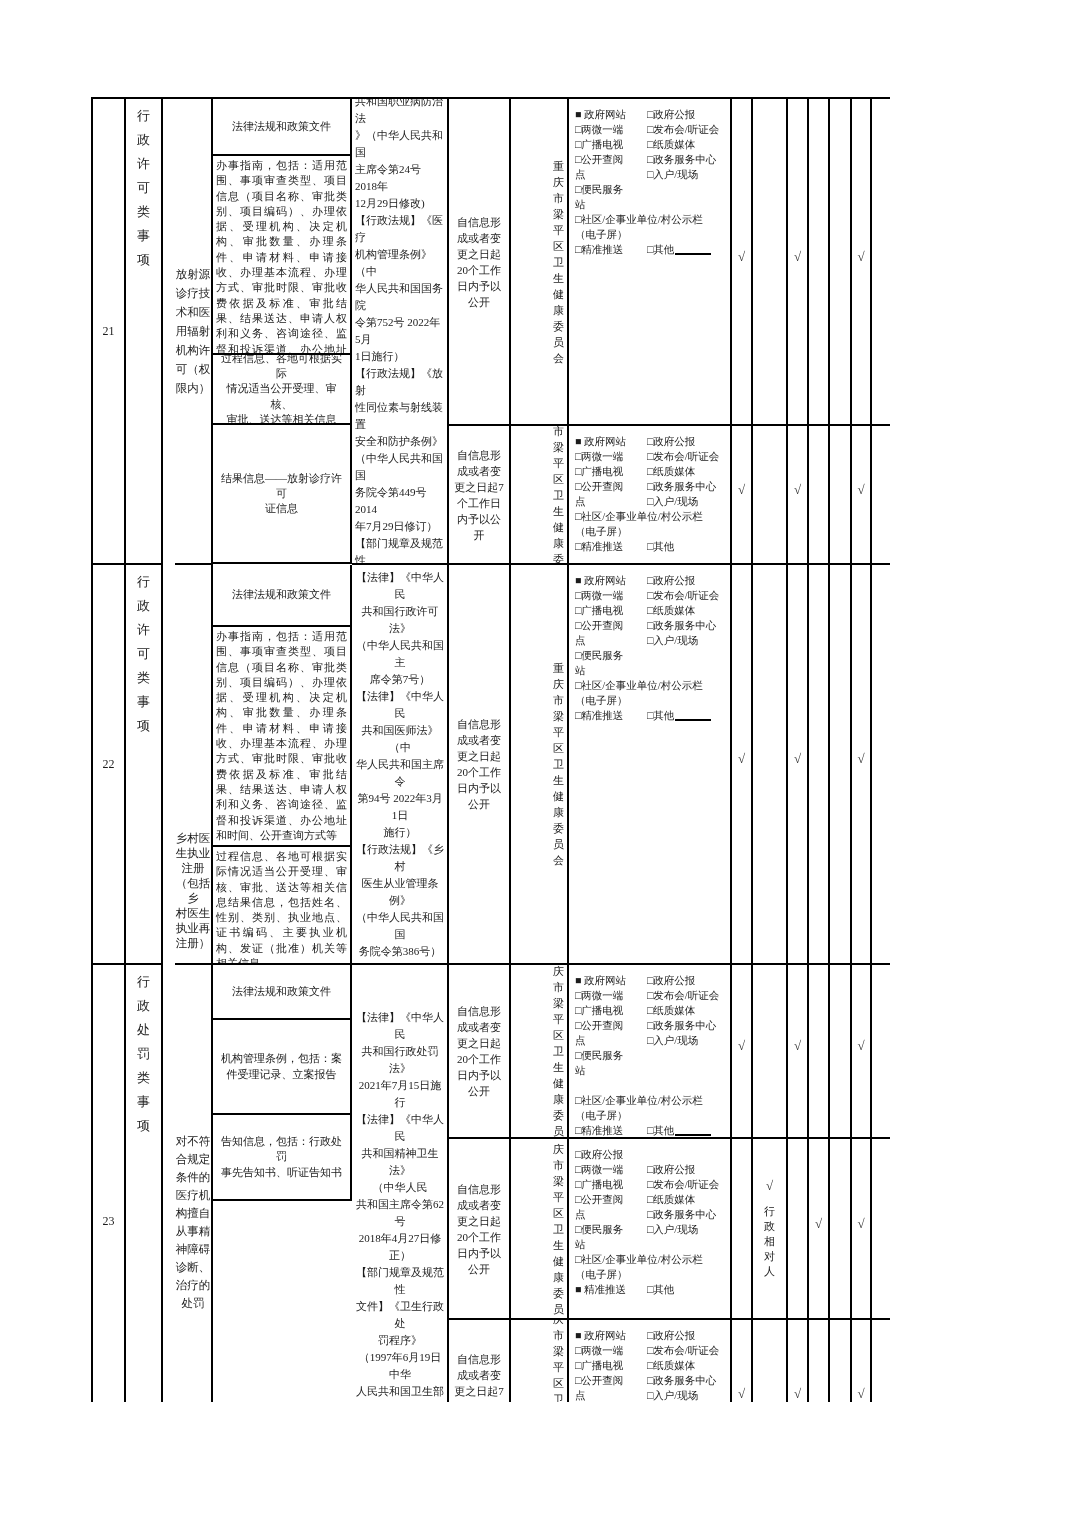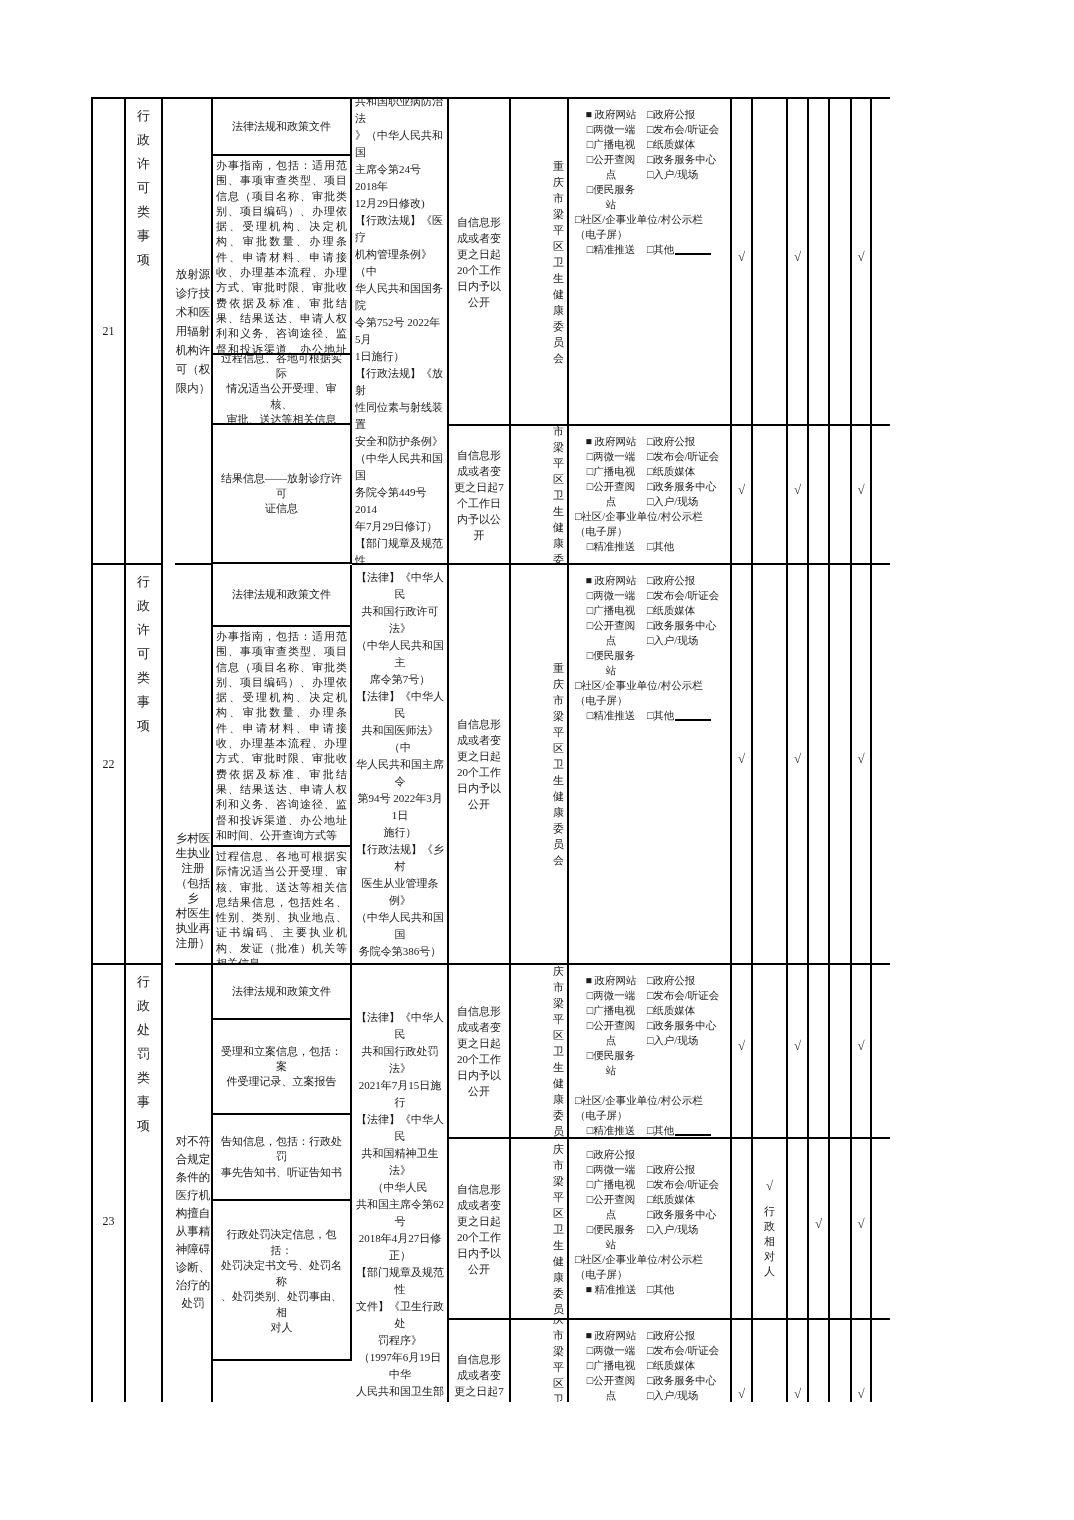--- a/index.html
+++ b/index.html
@@ -27,21 +27,21 @@
   .ccell.pt26{align-items:flex-start;padding-top:26px;line-height:15.5px;}
   .legal{width:97px;font-size:11px;line-height:17px;white-space:pre-line;display:flex;
          align-items:center;padding:0 2px 0 3px;}
   .legal.center{justify-content:center;text-align:center;}
   .bands{width:443px;}
   .band{display:flex;align-items:stretch;}
   .timing{width:62px;font-size:11px;line-height:16px;white-space:pre-line;display:flex;
           align-items:center;justify-content:center;text-align:center;}
   .organ{width:58px;font-size:11px;line-height:16px;white-space:pre-line;display:flex;
          align-items:center;justify-content:center;text-align:center;padding-left:39px;}
-  .chan{width:163px;padding:8px 0 16px 6px;font-size:10.5px;text-align:center;}
+  .chan{width:163px;padding:8px 0 16px 6px;font-size:10.5px;}
   .ch-line{display:flex;min-height:15px;line-height:15px;}
   .ch-l{width:72px;flex:none;white-space:nowrap;}
   .ch-r{white-space:nowrap;}
   .ch-line.ch-full .ch-l{width:auto;}
   .ch-u{display:inline-block;width:36px;border-bottom:2px solid #000;align-self:flex-end;
         margin:0 0 2px 1px;height:2px;}
   .chkwrap{display:contents;}
   .chk{display:flex;flex-direction:column;align-items:center;justify-content:center;}
   .chkwrap .chk:nth-of-type(1){width:21px;}
   .chkwrap .chk:nth-of-type(2){width:35px;}
@@ -395,28 +395,24 @@
 条件的
 医疗机
 构擅自
 从事精
 神障碍
 诊断、
 治疗的
 处罚</div>
       <div class="col content">
         <div class="cell ccell center" style="height:55px">法律法规和政策文件</div>
-        <div class="cell ccell center" style="height:95px">受理和立案信息，包括：案
+        <div class="cell ccell center" style="height:95px">机构管理条例，包括：案
 件受理记录、立案报告</div>
         <div class="cell ccell center" style="height:86px">告知信息，包括：行政处罚
 事先告知书、听证告知书</div>
-        <div class="cell ccell center pt26" style="height:160px">行政处罚决定信息，包括：
-处罚决定书文号、处罚名称
-、处罚类别、处罚事由、相
-对人</div>
       </div>
       <div class="cell legal center" style="height:515px">【法律】《中华人民
 共和国行政处罚法》
 2021年7月15日施行
 【法律】《中华人民
 共和国精神卫生法》
 （中华人民
 共和国主席令第62号
 2018年4月27日修正）
 【部门规章及规范性

